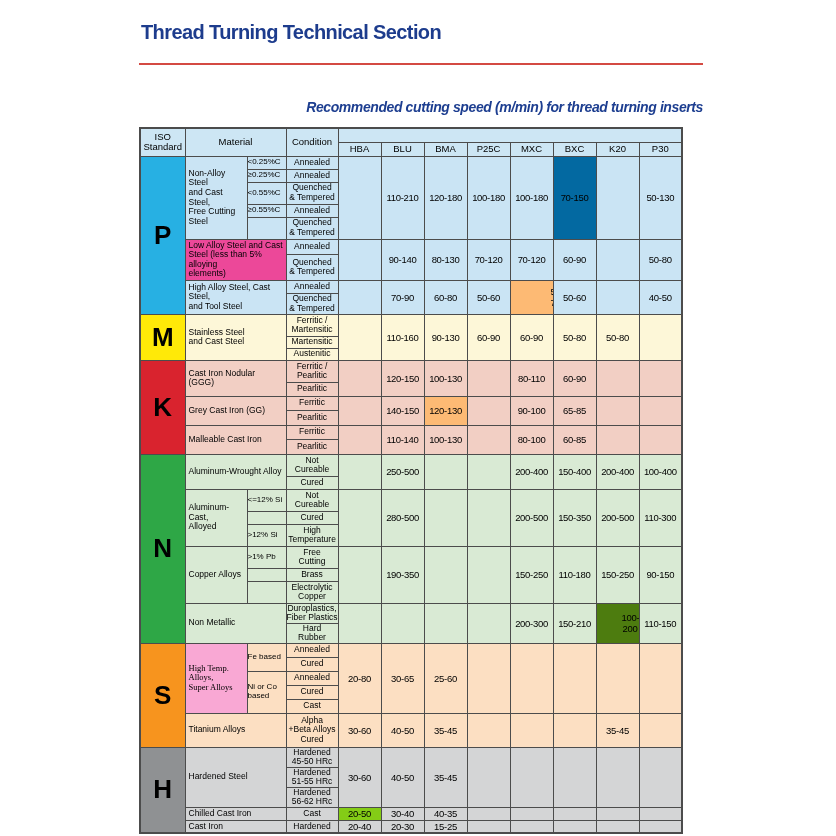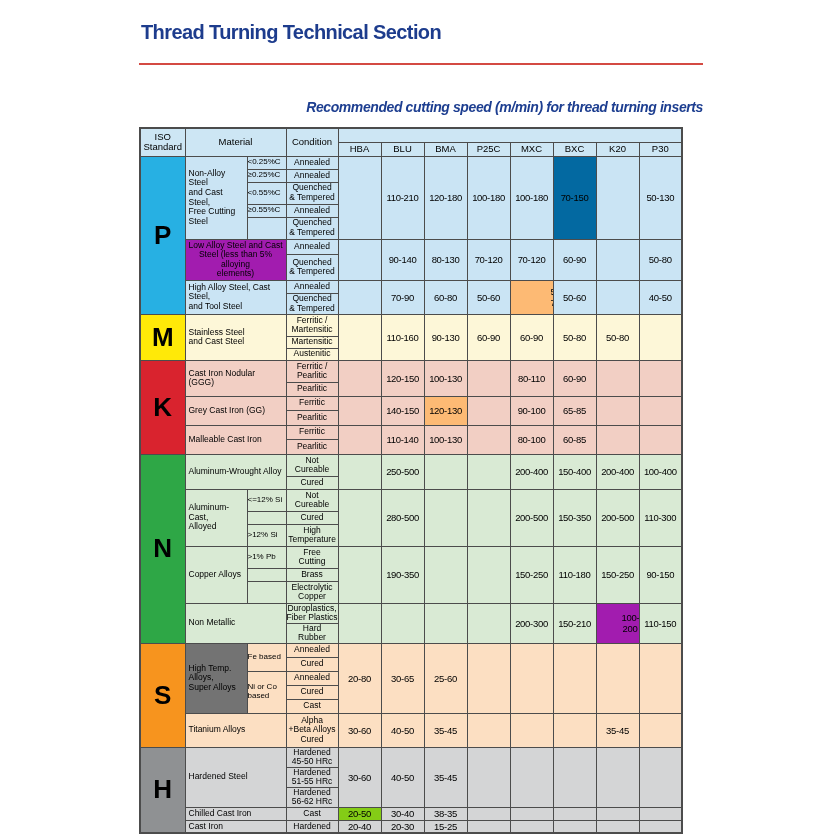--- a/index.html
+++ b/index.html
@@ -100,21 +100,21 @@
         <tr style="height: 13px;">
           <td class="sub" rowspan="1" style="background: rgb(202, 228, 244);">≥0.55%C</td>
           <td class="cond" style="background: rgb(202, 228, 244);">Annealed</td>
         </tr>
         <tr style="height: 22px;">
           <td class="sub" rowspan="1" style="background: rgb(202, 228, 244);"></td>
           <td class="cond" style="background: rgb(202, 228, 244);">Quenched
 &amp; Tempered</td>
         </tr>
         <tr style="height: 13px;">
-          <td class="mat" rowspan="2" colspan="2" style="background: #a21caf; text-align: center;">Low Alloy Steel and Cast
+          <td class="mat" rowspan="2" colspan="2" style="background: #ec4899;">Low Alloy Steel and Cast
 Steel (less than 5% alloying
 elements)</td>
           <td class="cond" style="background: rgb(202, 228, 244);">Annealed</td>
           <td class="val" rowspan="2" style="background: rgb(202, 228, 244);"></td>
           <td class="val" rowspan="2" style="background: rgb(202, 228, 244);">90-140</td>
           <td class="val" rowspan="2" style="background: rgb(202, 228, 244);">80-130</td>
           <td class="val" rowspan="2" style="background: rgb(202, 228, 244);">70-120</td>
           <td class="val" rowspan="2" style="background: rgb(202, 228, 244);">70-120</td>
           <td class="val" rowspan="2" style="background: rgb(202, 228, 244);">60-90</td>
           <td class="val" rowspan="2" style="background: rgb(202, 228, 244);"></td>
@@ -276,30 +276,30 @@
         <tr style="height: 18px;">
           <td class="mat" rowspan="2" colspan="2" style="background: rgb(217, 234, 212);">Non Metallic</td>
           <td class="cond" style="background: rgb(217, 234, 212);">Duroplastics,
 Fiber Plastics</td>
           <td class="val" rowspan="2" style="background: rgb(217, 234, 212);"></td>
           <td class="val" rowspan="2" style="background: rgb(217, 234, 212);"></td>
           <td class="val" rowspan="2" style="background: rgb(217, 234, 212);"></td>
           <td class="val" rowspan="2" style="background: rgb(217, 234, 212);"></td>
           <td class="val" rowspan="2" style="background: rgb(217, 234, 212);">200-300</td>
           <td class="val" rowspan="2" style="background: rgb(217, 234, 212);">150-210</td>
-          <td class="val" rowspan="2" style="background: #a21caf; padding-left: 25px;">100-200</td>
+          <td class="val" rowspan="2" style="background: #4d7c0f; padding-left: 25px;">100-200</td>
           <td class="val" rowspan="2" style="background: rgb(217, 234, 212);">110-150</td>
         </tr>
         <tr style="height: 18px;">
           <td class="cond" style="background: rgb(217, 234, 212);">Hard
 Rubber</td>
         </tr>
         <tr style="height: 14px;">
           <td class="iso" rowspan="6" style="background: rgb(247, 148, 30);">S</td>
-          <td class="mat" rowspan="5" style="background: #737373;">High Temp. Alloys,
+          <td class="mat" rowspan="5" style="background: #f9a8d4; font-family: Liberation Serif, serif;">High Temp. Alloys,
 Super Alloys</td>
           <td class="sub" rowspan="2" style="background: rgb(252, 223, 194);">Fe based</td>
           <td class="cond" style="background: rgb(252, 223, 194);">Annealed</td>
           <td class="val" rowspan="5" style="background: rgb(252, 223, 194);">20-80</td>
           <td class="val" rowspan="5" style="background: rgb(252, 223, 194);">30-65</td>
           <td class="val" rowspan="5" style="background: rgb(252, 223, 194);">25-60</td>
           <td class="val" rowspan="5" style="background: rgb(252, 223, 194);"></td>
           <td class="val" rowspan="5" style="background: rgb(252, 223, 194);"></td>
           <td class="val" rowspan="5" style="background: rgb(252, 223, 194);"></td>
           <td class="val" rowspan="5" style="background: rgb(252, 223, 194);"></td>
@@ -353,21 +353,21 @@
         </tr>
         <tr style="height: 18px;">
           <td class="cond" style="background: rgb(212, 213, 214);">Hardened
 56-62 HRc</td>
         </tr>
         <tr style="height: 13px;">
           <td class="mat" rowspan="1" colspan="2" style="background: rgb(212, 213, 214);">Chilled Cast Iron</td>
           <td class="cond" style="background: rgb(212, 213, 214);">Cast</td>
           <td class="val" rowspan="1" style="background: #84cc16;">20-50</td>
           <td class="val" rowspan="1" style="background: rgb(212, 213, 214);">30-40</td>
-          <td class="val" rowspan="1" style="background: rgb(212, 213, 214);">38-35</td>
+          <td class="val" rowspan="1" style="background: rgb(212, 213, 214);">40-35</td>
           <td class="val" rowspan="1" style="background: rgb(212, 213, 214);"></td>
           <td class="val" rowspan="1" style="background: rgb(212, 213, 214);"></td>
           <td class="val" rowspan="1" style="background: rgb(212, 213, 214);"></td>
           <td class="val" rowspan="1" style="background: rgb(212, 213, 214);"></td>
           <td class="val" rowspan="1" style="background: rgb(212, 213, 214);"></td>
         </tr>
         <tr style="height: 13px;">
           <td class="mat" rowspan="1" colspan="2" style="background: rgb(212, 213, 214);">Cast Iron</td>
           <td class="cond" style="background: rgb(212, 213, 214);">Hardened</td>
           <td class="val" rowspan="1" style="background: rgb(212, 213, 214);">20-40</td>

